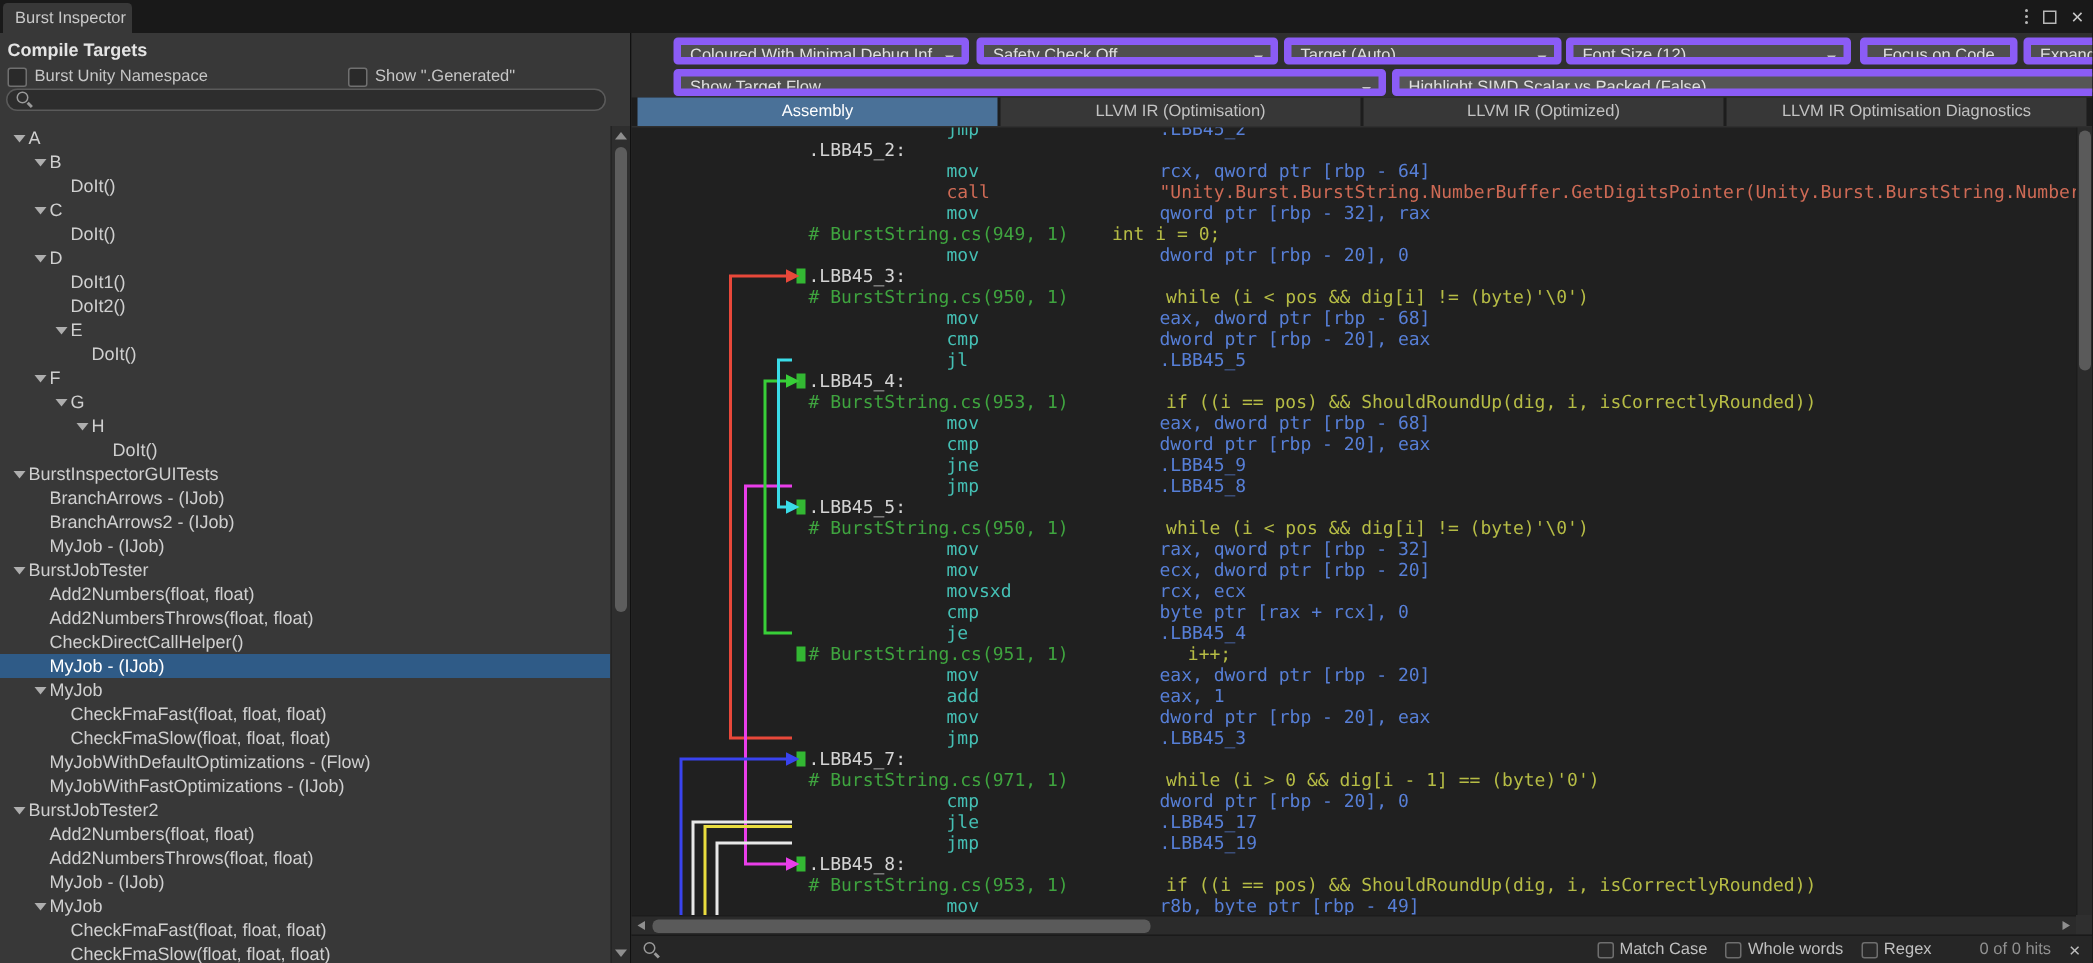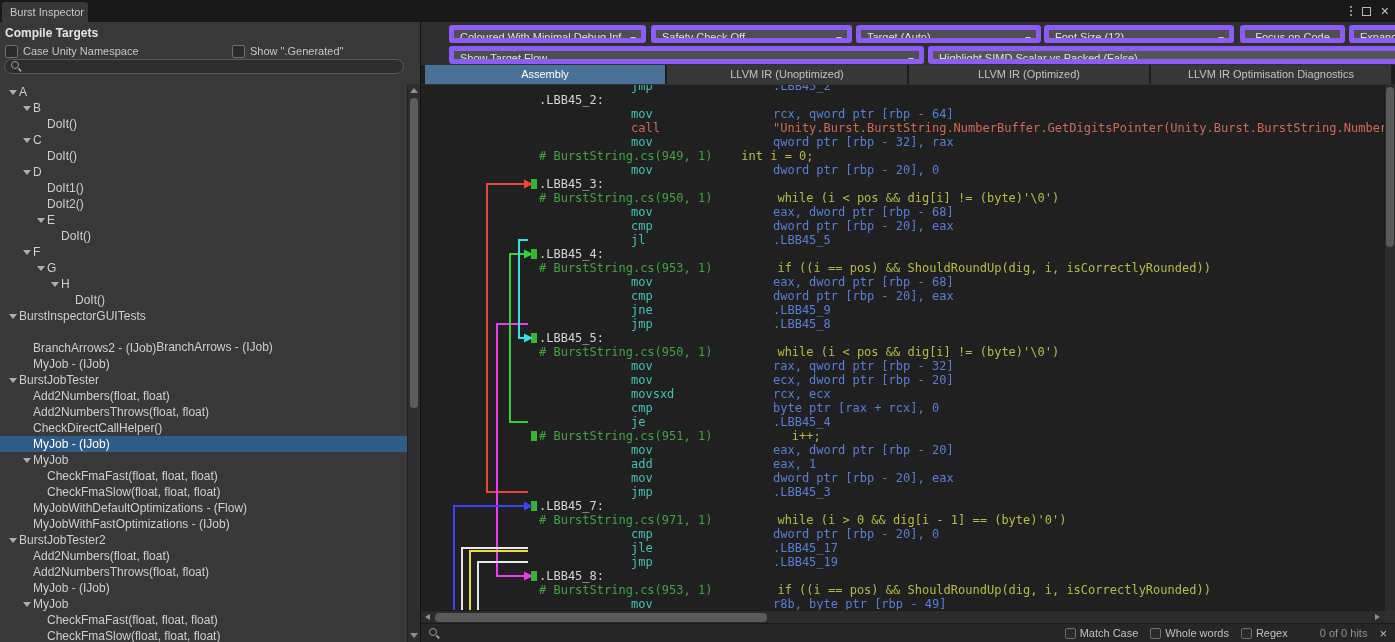--- a/index.html
+++ b/index.html
@@ -124,21 +124,21 @@
       <span class="icon-max"></span>
       <span class="icon-close">×</span>
     </div>
   </div>
 
   <div class="left-panel">
     <div class="lp-title">Compile Targets</div>
     <div class="lp-checks">
       <div class="check">
         <span class="checkbox"></span>
-        <span>Case Unity Namespace</span>
+        <span>Burst Unity Namespace</span>
       </div>
       <div class="check">
         <span class="checkbox"></span>
         <span>Show ".Generated"</span>
       </div>
     </div>
     <div class="lp-search">
       <span class="mag"></span>
       <input class="search-input" value="" style="">
     </div>
@@ -196,21 +196,21 @@
           <span class="tree-label">H</span>
         </div>
         <div class="tree-row" style="padding-left: 64px;">
           <span class="expander-space"></span>
           <span class="tree-label">DoIt()</span>
         </div>
         <div class="tree-row" style="padding-left: 8px;">
           <span class="expander"></span>
           <span class="tree-label">BurstInspectorGUITests</span>
         </div>
-        <div class="tree-row" style="padding-left: 22px; flex-direction: column;">
+        <div class="tree-row" style="padding-left: 22px;">
           <span class="expander-space"></span>
           <span class="tree-label">BranchArrows - (IJob)</span>
         </div>
         <div class="tree-row" style="padding-left: 22px;">
           <span class="expander-space"></span>
           <span class="tree-label">BranchArrows2 - (IJob)</span>
         </div>
         <div class="tree-row" style="padding-left: 22px;">
           <span class="expander-space"></span>
           <span class="tree-label">MyJob - (IJob)</span>
@@ -300,21 +300,21 @@
       <div class="btn c5"><span>Focus on Code</span></div>
       <div class="btn c6"><span>Expand All</span></div>
     </div>
     <div class="row2">
       <div class="dd c1"><span>Show Target Flow</span></div>
       <div class="dd noarrow c2"><span>Highlight SIMD Scalar vs Packed (False)</span></div>
     </div>
 
     <div class="tabbar">
         <div class="tab selected">Assembly</div>
-        <div class="tab">LLVM IR (Unoptimized)</div>
+        <div class="tab">LLVM IR (Optimisation)</div>
         <div class="tab">LLVM IR (Optimized)</div>
         <div class="tab">LLVM IR Optimisation Diagnostics</div>
       </div>
 
     <div class="code-area">
       <div class="code-lines"><div class="code-line"><span class="mn">jmp</span><span class="op">.LBB45_2</span></div><div class="code-line"><span class="lbl">.LBB45_2:</span></div><div class="code-line"><span class="mn">mov</span><span class="op">rcx, qword ptr [rbp - 64]</span></div><div class="code-line"><span class="mn call">call</span><span class="op str">"Unity.Burst.BurstString.NumberBuffer.GetDigitsPointer(Unity.Burst.BurstString.NumberBuffer* t</span></div><div class="code-line"><span class="mn">mov</span><span class="op">qword ptr [rbp - 32], rax</span></div><div class="code-line"><span class="cfile"># BurstString.cs(949, 1)</span><span class="csrc">    int i = 0;</span></div><div class="code-line"><span class="mn">mov</span><span class="op">dword ptr [rbp - 20], 0</span></div><div class="code-line"><span class="marker"></span><span class="lbl">.LBB45_3:</span></div><div class="code-line"><span class="cfile"># BurstString.cs(950, 1)</span><span class="csrc">         while (i &lt; pos &amp;&amp; dig[i] != (byte)'\0')</span></div><div class="code-line"><span class="mn">mov</span><span class="op">eax, dword ptr [rbp - 68]</span></div><div class="code-line"><span class="mn">cmp</span><span class="op">dword ptr [rbp - 20], eax</span></div><div class="code-line"><span class="mn">jl</span><span class="op">.LBB45_5</span></div><div class="code-line"><span class="marker"></span><span class="lbl">.LBB45_4:</span></div><div class="code-line"><span class="cfile"># BurstString.cs(953, 1)</span><span class="csrc">         if ((i == pos) &amp;&amp; ShouldRoundUp(dig, i, isCorrectlyRounded))</span></div><div class="code-line"><span class="mn">mov</span><span class="op">eax, dword ptr [rbp - 68]</span></div><div class="code-line"><span class="mn">cmp</span><span class="op">dword ptr [rbp - 20], eax</span></div><div class="code-line"><span class="mn">jne</span><span class="op">.LBB45_9</span></div><div class="code-line"><span class="mn">jmp</span><span class="op">.LBB45_8</span></div><div class="code-line"><span class="marker"></span><span class="lbl">.LBB45_5:</span></div><div class="code-line"><span class="cfile"># BurstString.cs(950, 1)</span><span class="csrc">         while (i &lt; pos &amp;&amp; dig[i] != (byte)'\0')</span></div><div class="code-line"><span class="mn">mov</span><span class="op">rax, qword ptr [rbp - 32]</span></div><div class="code-line"><span class="mn">mov</span><span class="op">ecx, dword ptr [rbp - 20]</span></div><div class="code-line"><span class="mn">movsxd</span><span class="op">rcx, ecx</span></div><div class="code-line"><span class="mn">cmp</span><span class="op">byte ptr [rax + rcx], 0</span></div><div class="code-line"><span class="mn">je</span><span class="op">.LBB45_4</span></div><div class="code-line"><span class="marker"></span><span class="cfile"># BurstString.cs(951, 1)</span><span class="csrc">           i++;</span></div><div class="code-line"><span class="mn">mov</span><span class="op">eax, dword ptr [rbp - 20]</span></div><div class="code-line"><span class="mn">add</span><span class="op">eax, 1</span></div><div class="code-line"><span class="mn">mov</span><span class="op">dword ptr [rbp - 20], eax</span></div><div class="code-line"><span class="mn">jmp</span><span class="op">.LBB45_3</span></div><div class="code-line"><span class="marker"></span><span class="lbl">.LBB45_7:</span></div><div class="code-line"><span class="cfile"># BurstString.cs(971, 1)</span><span class="csrc">         while (i &gt; 0 &amp;&amp; dig[i - 1] == (byte)'0')</span></div><div class="code-line"><span class="mn">cmp</span><span class="op">dword ptr [rbp - 20], 0</span></div><div class="code-line"><span class="mn">jle</span><span class="op">.LBB45_17</span></div><div class="code-line"><span class="mn">jmp</span><span class="op">.LBB45_19</span></div><div class="code-line"><span class="marker"></span><span class="lbl">.LBB45_8:</span></div><div class="code-line"><span class="cfile"># BurstString.cs(953, 1)</span><span class="csrc">         if ((i == pos) &amp;&amp; ShouldRoundUp(dig, i, isCorrectlyRounded))</span></div><div class="code-line"><span class="mn">mov</span><span class="op">r8b, byte ptr [rbp - 49]</span></div></div>
       <svg class="arrows" viewBox="0 0 118 525">
           <path d="M 107 99 H 66 V 407 H 107" fill="none" stroke="#e8483a" stroke-width="2"></path>
           <polygon points="103,94.5 103,103.5 112,99" fill="#e8483a"></polygon>
           <path d="M 107 239 H 76 V 491 H 107" fill="none" stroke="#e93ee9" stroke-width="2"></path>

